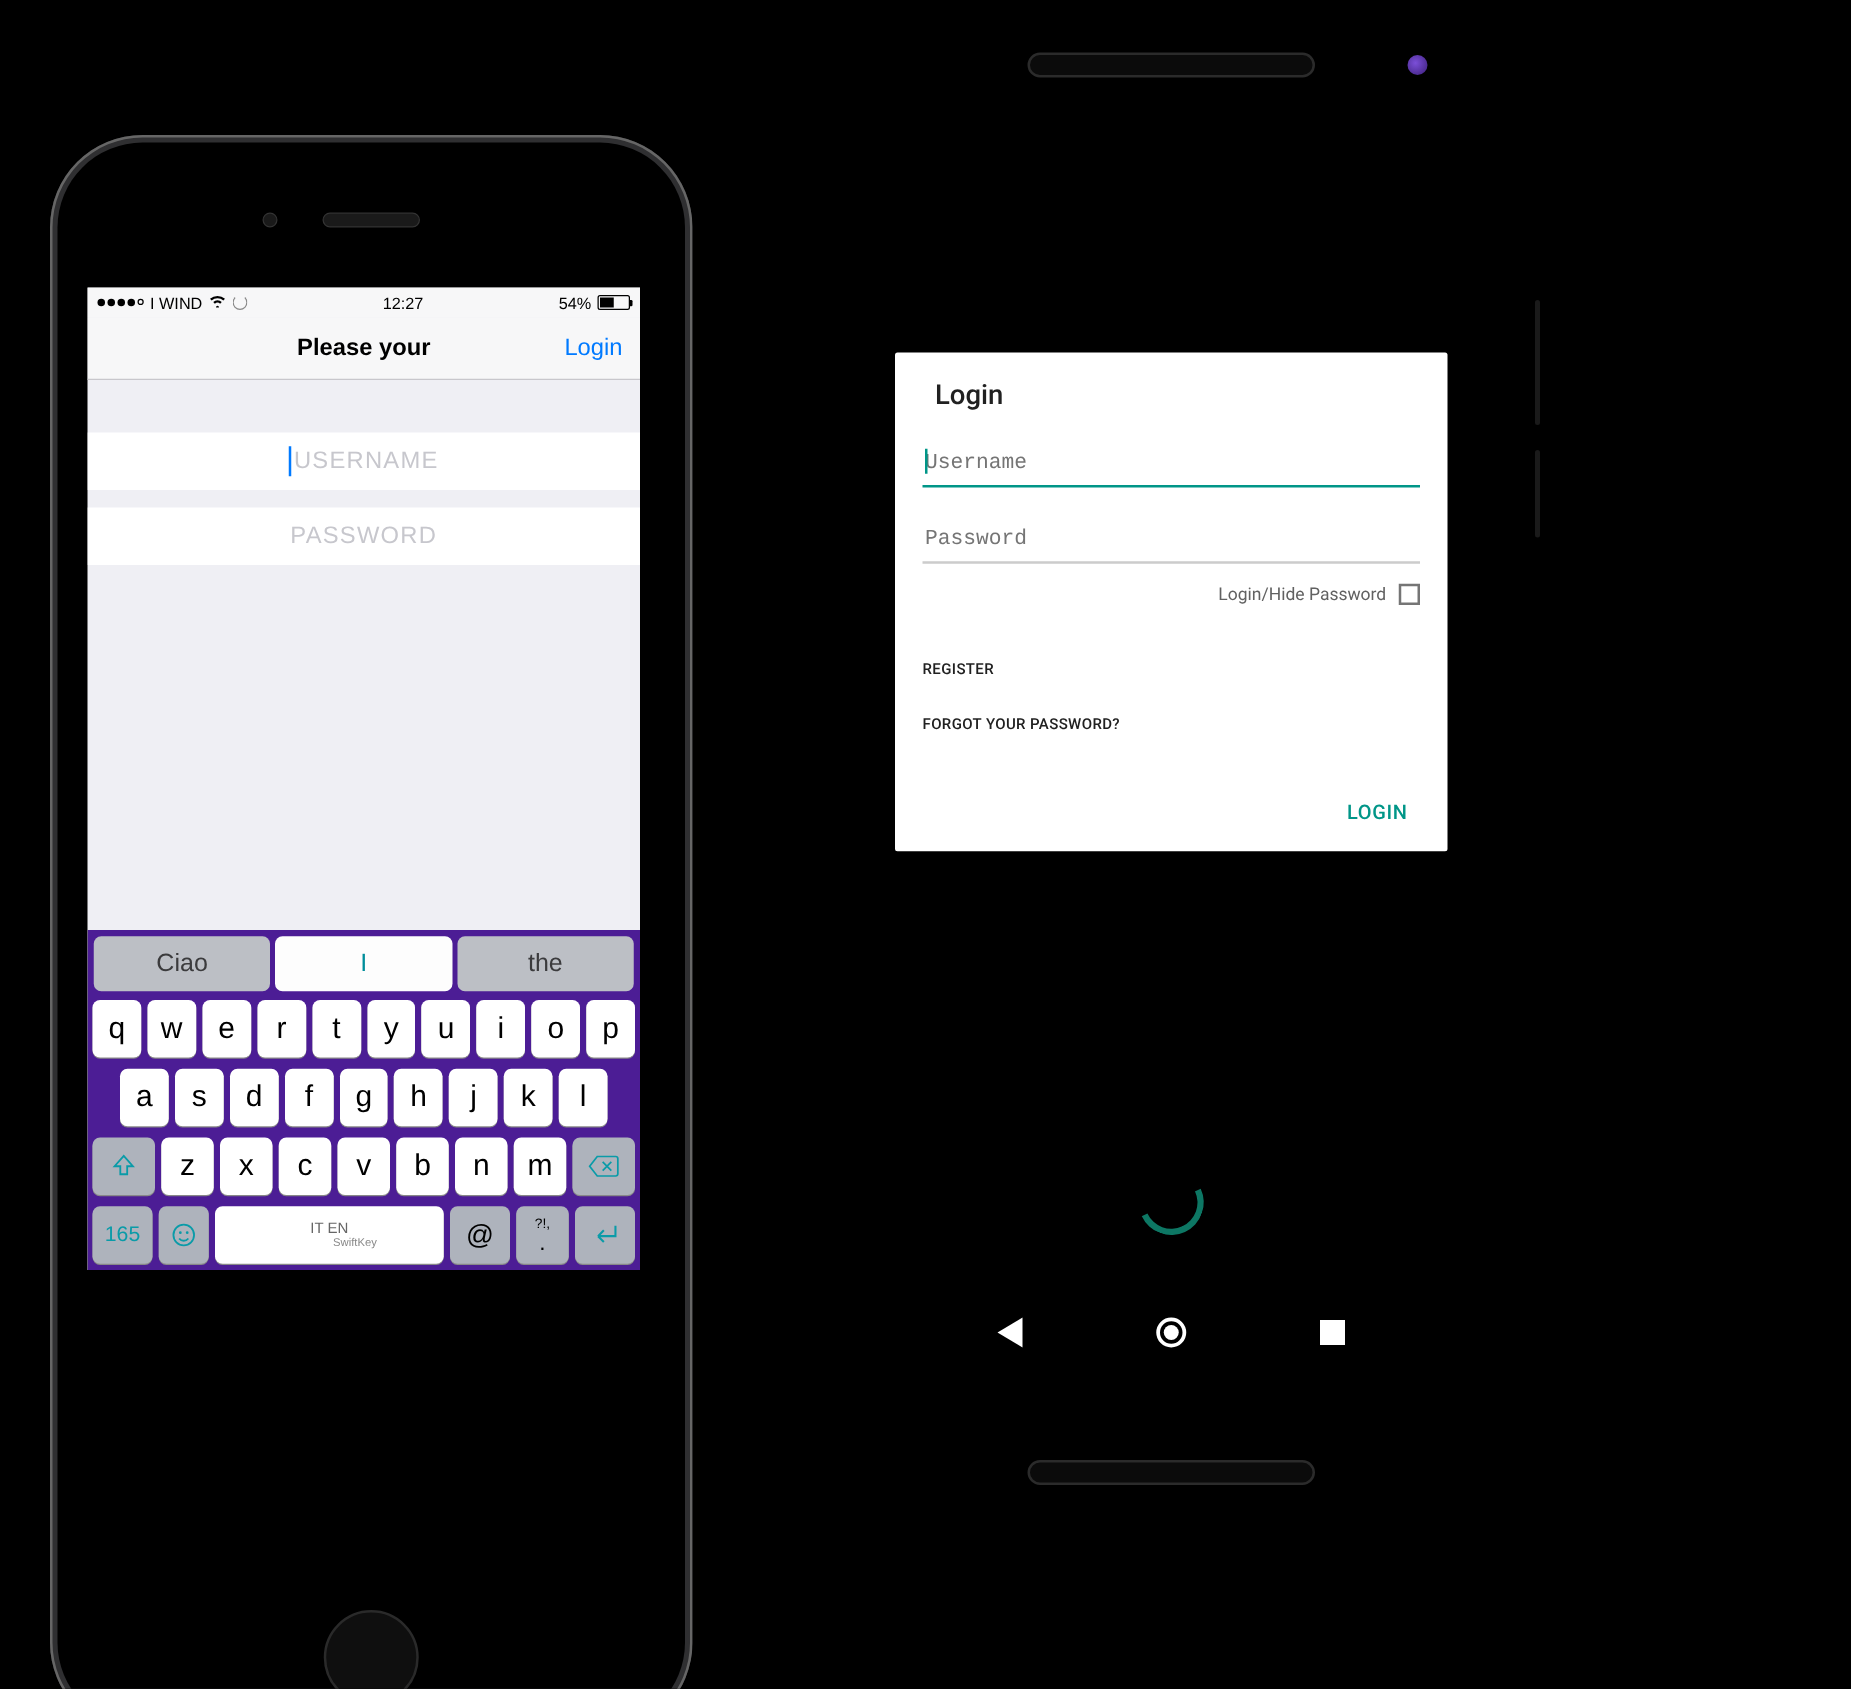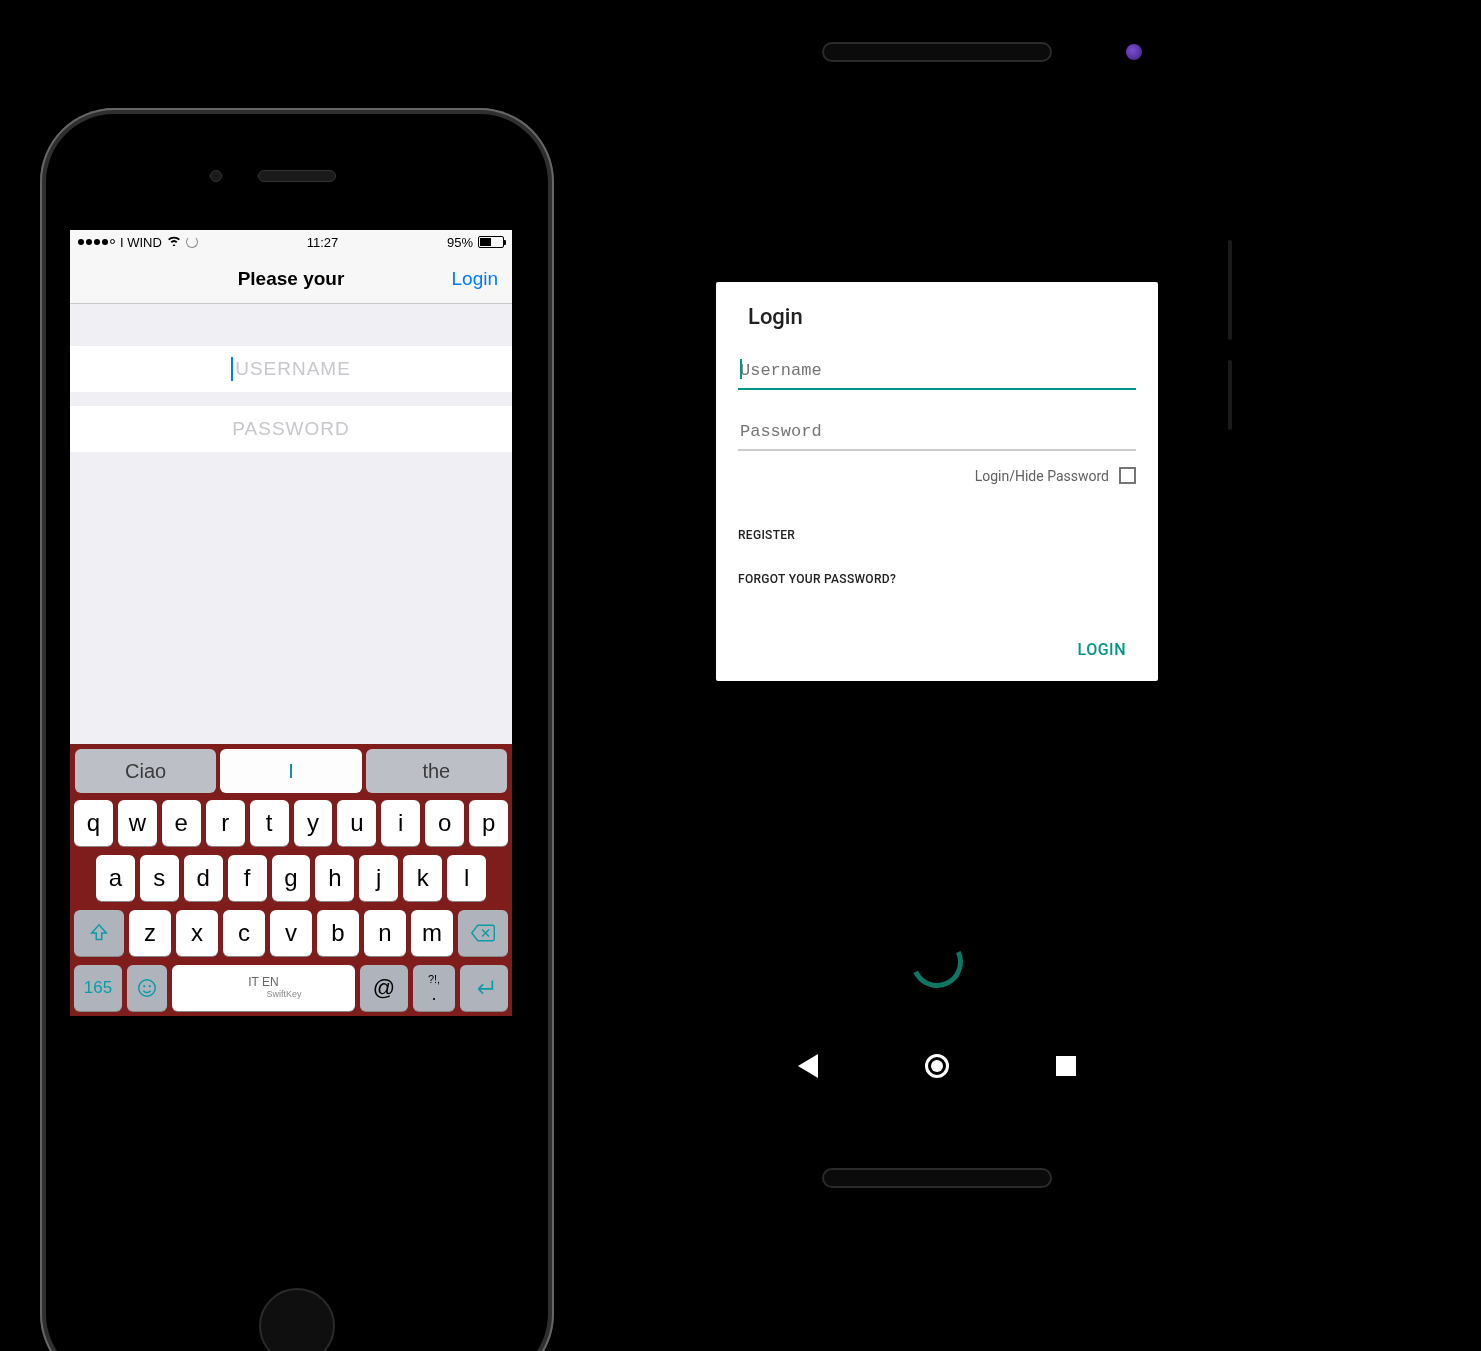--- a/index.html
+++ b/index.html
@@ -139,21 +139,21 @@
   justify-content: space-between;
   padding: 22px 22px 0;
   font-size: 17px;
   color: #007AFF;
 }
 
 
 .ios-keyboard {
   position: absolute;
   left: 0; right: 0; bottom: 0;
-  background: #7f1d1d;
+  background: #4c1d95;
   padding: 5px 4px 5px;
 }
 .kb-suggest {
   display: flex;
   height: 44px;
   gap: 4px;
   margin-bottom: 7px;
   padding: 0 1px;
 }
 .kb-suggest .sug {
@@ -373,23 +373,23 @@
             <span class="d empty"></span>
         </span>
         <span>I WIND</span>
         <span class="wifi-ic">
           <svg width="14" height="11" viewBox="0 0 14 11">
               <path d="M7 9.5a1.2 1.2 0 100 2.4 1.2 1.2 0 000-2.4zM3.6 6.6a5 5 0 016.8 0l-1.3 1.3a3.2 3.2 0 00-4.2 0zM1 4a9 9 0 0112 0l-1.3 1.3a7.2 7.2 0 00-9.4 0z" fill="#000"></path>
             </svg>
         </span>
         <span class="spinner-ic"></span>
       </div>
-      <div>11:27</div>
+      <div>12:27</div>
       <div class="ios-status-right">
-        <span>95%</span>
+        <span>54%</span>
         <span class="batt">
             <span class="fill"></span>
           </span>
       </div>
     </div>
 
     <div class="ios-nav">
       <span class="ios-nav-title">Please your</span>
       <span class="ios-nav-right">Login</span>
     </div>

